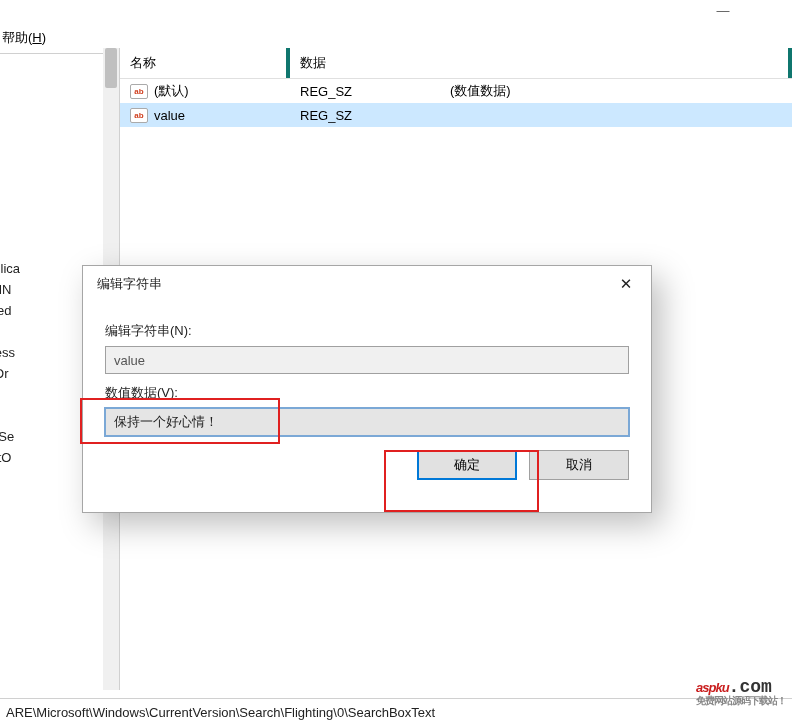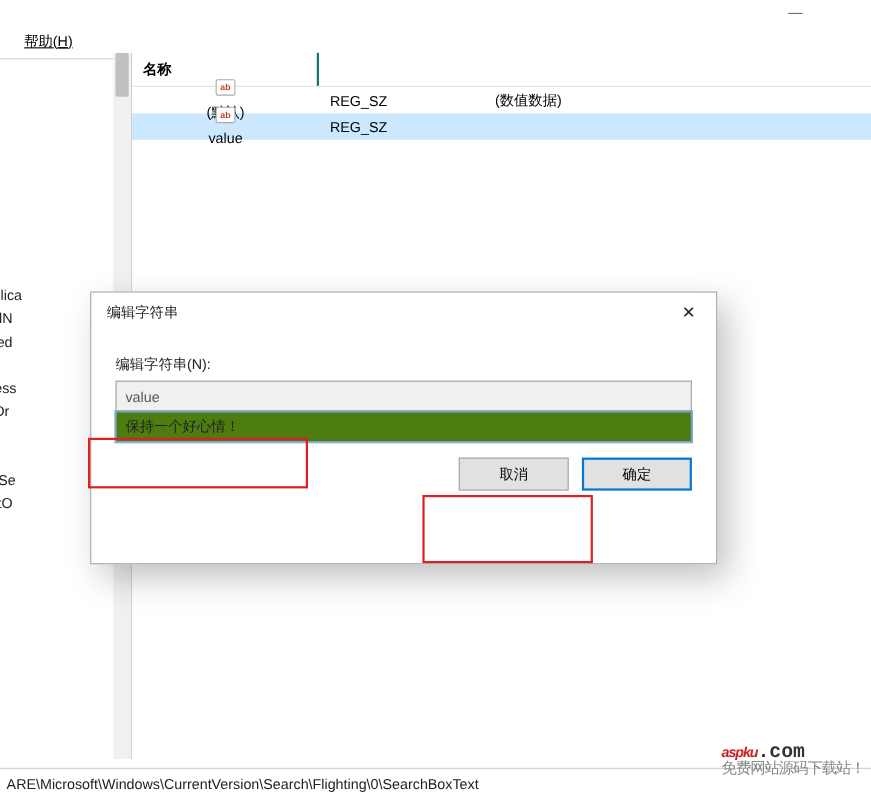--- a/index.html
+++ b/index.html
@@ -1,71 +1,71 @@
 <!DOCTYPE html>
 <html><head>
   <meta charset="utf-8">
   <style>
     * { box-sizing: border-box; margin: 0; padding: 0; font-family: "Microsoft YaHei", sans-serif; font-size: 13px; }
     body { width: 792px; height: 726px; background: #fff; position: relative; overflow: hidden; }
     
     .window-controls { position: absolute; top: 0; right: 0; display: flex; }
     .win-ctrl { width: 46px; height: 20px; display: flex; align-items: center; justify-content: center; color: #555; }
     
-    .menubar { position: absolute; top: 25px; left: 0; width: 100%; border-bottom: 1px solid #d0d0d0; padding: 4px 22px 6px; text-decoration: underline; }
+    .menubar { position: absolute; top: 25px; left: 0; width: 100%; border-bottom: 1px solid #d0d0d0; padding: 4px 2px 6px; }
     .menubar span u { text-decoration: underline; }
     
     .main-area { position: absolute; top: 48px; left: 0; right: 0; bottom: 36px; display: flex; }
     
     .tree-panel { width: 120px; border-right: 1px solid #d0d0d0; position: relative; overflow: hidden; }
     .tree-scroll { position: absolute; right: 0; top: 0; width: 16px; height: 100%; background: #f0f0f0; }
     .tree-thumb { position: absolute; top: 0; left: 2px; width: 12px; height: 40px; background: #c0c0c0; border-radius: 2px; }
     .tree-items { position: absolute; left: -60px; top: 210px; line-height: 21px; white-space: nowrap; }
     .tree-item { padding: 0 2px; color: #222; }
     
     .list-panel { flex: 1; position: relative; }
     .list-header { display: flex; border-bottom: 1px solid #e0e0e0; background: #fff; }
-    .list-header div { padding: 6px 10px; border-right: 2px solid #0f766e; font-weight: bold; }
+    .list-header div { padding: 6px 10px; border-right: 4px solid #0f766e; }
     .col-name { width: 170px; }
     .col-type { width: 150px; }
     .col-data { flex: 1; }
     
     .list-rows { }
     .list-row { display: flex; align-items: center; height: 24px; }
     .list-row.selected { background: #cce8ff; }
     .cell { padding: 0 10px; display: flex; align-items: center; gap: 6px; }
-    .cell-name { width: 170px; flex-direction: column; }
+    .cell-name { width: 170px; }
     .cell-type { width: 150px; }
     .cell-data { flex: 1; }
     
     .reg-icon { width: 18px; height: 15px; background: #fff; border: 1px solid #aaa; border-radius: 2px; display: inline-flex; align-items: center; justify-content: center; font-size: 8px; font-weight: bold; color: #d04020; }
     
     .status-bar { position: absolute; bottom: 0; left: 0; right: 0; height: 28px; border-top: 1px solid #d0d0d0; padding: 4px 6px; display: flex; align-items: center; color: #222; }
     
     
     .dialog-backdrop { position: absolute; inset: 0; }
     .dialog { position: absolute; left: 82px; top: 265px; width: 570px; height: 248px; background: #fff; border: 1px solid #a6a6a6; box-shadow: 10px 12px 30px rgba(0,0,0,0.25); }
     .dialog-titlebar { height: 36px; display: flex; align-items: center; justify-content: space-between; padding: 0 4px 0 14px; }
     .dialog-title { color: #222; }
     .dialog-close { width: 42px; height: 28px; display: flex; align-items: center; justify-content: center; font-size: 15px; color: #222; }
     .dialog-body { padding: 10px 22px 0 22px; }
     .dlg-label { margin: 10px 0 6px; color: #222; }
     .dlg-input-ro { width: 100%; height: 28px; border: 1px solid #a0a0a0; background: #f0f0f0; padding: 0 8px; color: #555; }
-    .dlg-input { width: 100%; height: 28px; border: 1px solid #7ba8d6; outline: 1px solid #7ba8d6; padding: 0 8px; color: #222; background: #4d7c0f; }
+    .dlg-input { width: 100%; height: 28px; border: 1px solid #7ba8d6; outline: 1px solid #7ba8d6; padding: 0 8px; color: #222; background: #e5e5e5; }
     .dialog-buttons { display: flex; justify-content: flex-end; gap: 12px; padding: 14px 22px 0; }
     .dlg-btn { width: 100px; height: 30px; border: 1px solid #a0a0a0; background: #e1e1e1; cursor: pointer; }
     .dlg-btn.primary { border: 2px solid #0078d7; background: #e1e1e1; }
     
     .highlight-red { position: absolute; border: 2px solid #e02020; pointer-events: none; }
     .hl1 { left: 80px; top: 398px; width: 200px; height: 46px; }
     .hl2 { left: 384px; top: 450px; width: 155px; height: 62px; }
     
     .watermark { position: absolute; right: 6px; bottom: 18px; font-family: Arial, sans-serif; font-weight: 900; font-style: italic; font-size: 32px; color: #c91e1e; letter-spacing: -1px; }
     .watermark .k { color: #333; font-style: normal; letter-spacing: 0; font-family: Liberation Mono, monospace; }
-    .watermark .sub { font-size: 14px; color: #888; font-weight: normal; font-style: normal; display: block; text-align: center; margin-top: -6px; }
+    .watermark .sub { font-size: 10px; color: #888; font-weight: bold; font-style: normal; display: block; text-align: center; margin-top: -6px; }
   </style>
 </head>
 <body>
 
 <div class="window-controls">
   <div class="win-ctrl">—</div>
   <div class="win-ctrl"></div>
 </div>
 
 <div class="menubar">
@@ -89,20 +89,21 @@
         <div class="tree-item" style="margin-top: 90px;">ce</div>
       </div>
     <div class="tree-scroll">
       <div class="tree-thumb"></div>
     </div>
   </div>
 
   <div class="list-panel">
     <div class="list-header">
       <div class="col-name">名称</div>
+      <div class="col-data">数据</div>
     </div>
     <div class="list-rows" id="list-rows">
         <div class="list-row">
           <div class="cell cell-name">
             <span class="reg-icon">ab</span>
             <span>(默认)</span>
           </div>
           <div class="cell cell-type">REG_SZ</div>
           <div class="cell cell-data">(数值数据)</div>
         </div>
@@ -124,25 +125,26 @@
 
 <div class="dialog-backdrop">
   <div class="dialog">
     <div class="dialog-titlebar">
       <span class="dialog-title">编辑字符串</span>
       <div class="dialog-close">✕</div>
     </div>
     <div class="dialog-body">
       <div class="dlg-label">编辑字符串(N):</div>
       <input class="dlg-input-ro" readonly="" value="value" style="">
+      <div class="dlg-label">数值数据(V):</div>
       <input class="dlg-input" value="保持一个好心情！" style="">
     </div>
     <div class="dialog-buttons">
+      <button class="dlg-btn primary">确定</button>
       <button class="dlg-btn">取消</button>
-      <button class="dlg-btn primary">确定</button>
     </div>
   </div>
 </div>
 
 <div class="highlight-red hl1"></div>
 <div class="highlight-red hl2"></div>
 
 <div class="watermark">
   <span>aspku</span><span class="k" style="font-size:18px;">.com</span>
   <span class="sub">免费网站源码下载站！</span>

